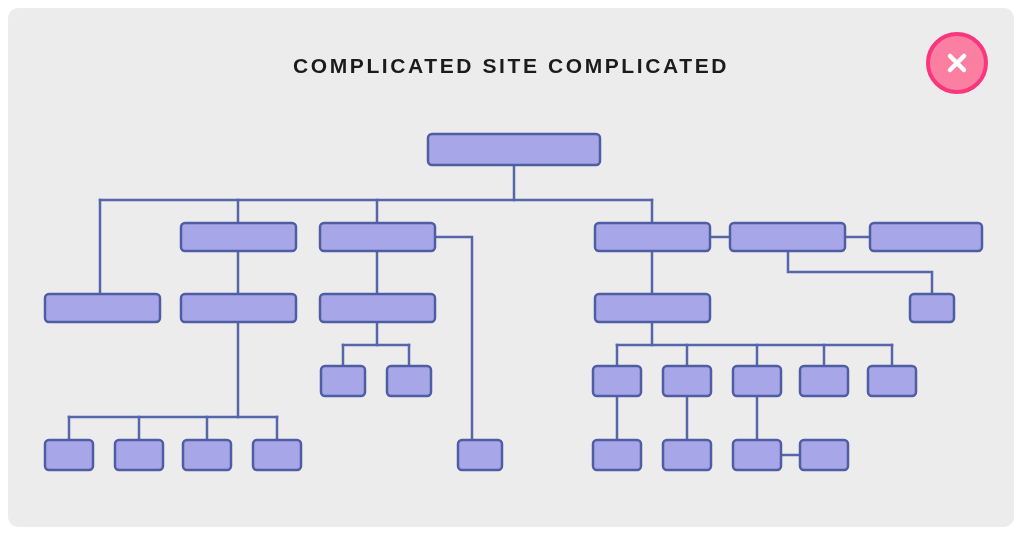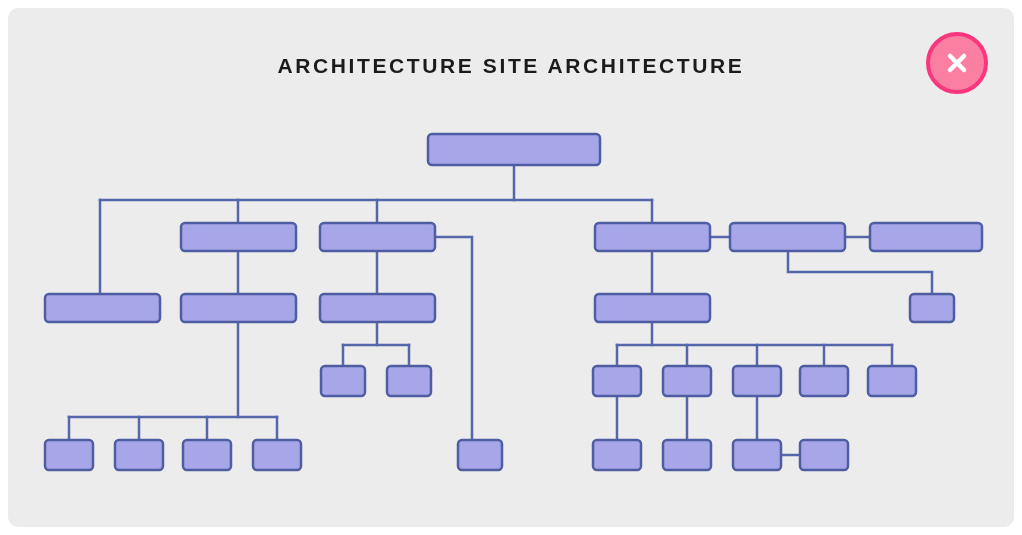--- a/index.html
+++ b/index.html
@@ -70,21 +70,21 @@
   .node-rect {
     cursor: pointer;
   }
 </style>
 </head>
 <body>
 
 <div id="canvas">
   <div class="card"></div>
 
-  <div class="title">ARCHITECTURE SITE ARCHITECTURE</div>
+  <div class="title">COMPLICATED SITE COMPLICATED</div>
 
   <div class="close-btn">
     <span>
       <svg width="30" height="30" viewBox="0 0 30 30" aria-hidden="true">
         <line x1="8" y1="8" x2="22" y2="22" stroke="#ffffff" stroke-width="4.5" stroke-linecap="round"></line>
         <line x1="22" y1="8" x2="8" y2="22" stroke="#ffffff" stroke-width="4.5" stroke-linecap="round"></line>
       </svg>
     </span>
   </div>
 

